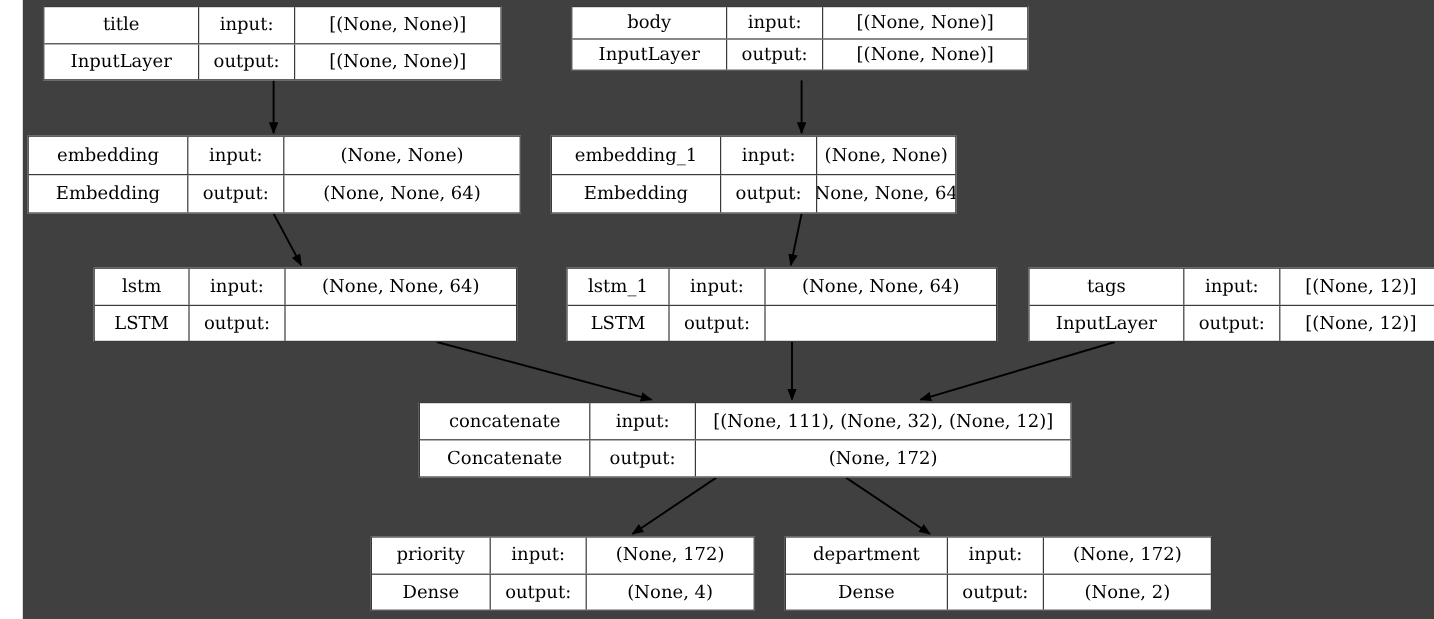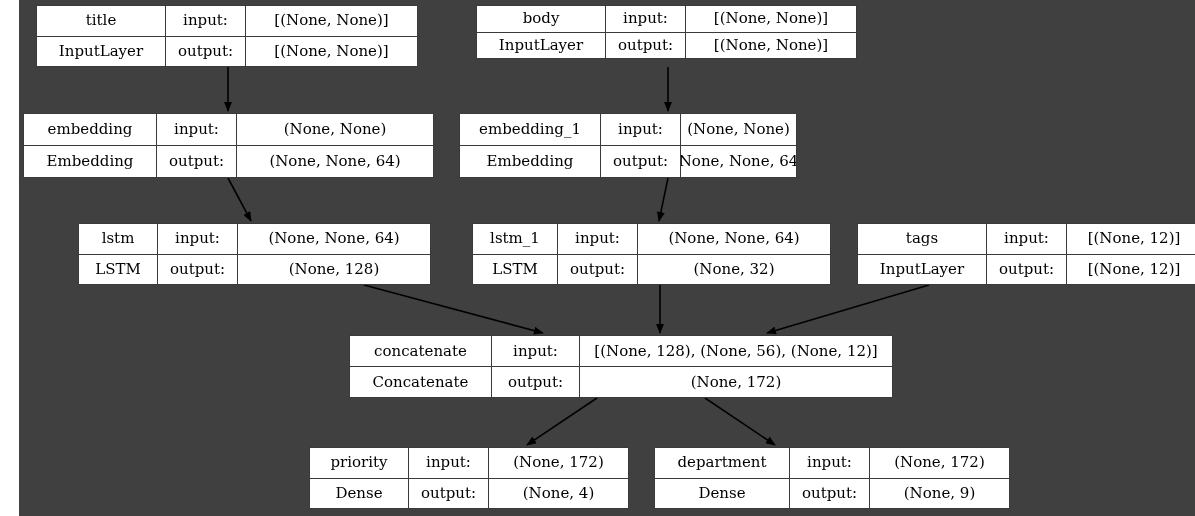--- a/index.html
+++ b/index.html
@@ -145,52 +145,50 @@
       </div>
       <div class="node" style="left: 59px; top: 223px; width: 353px; height: 62px;">
         <div class="node-row top">
           <div class="cell c-name" style="width: 79px; flex: 0 0 79px;">lstm</div>
           <div class="cell c-io" style="width: 80px; flex: 0 0 80px;">input:</div>
           <div class="cell c-shape">(None, None, 64)</div>
         </div>
         <div class="node-row bottom">
           <div class="cell c-name" style="width: 79px; flex: 0 0 79px;">LSTM</div>
           <div class="cell c-io" style="width: 80px; flex: 0 0 80px;">output:</div>
-          <div class="cell c-shape">(None, 128)</div>
         </div>
       </div>
       <div class="node" style="left: 453px; top: 223px; width: 359px; height: 62px;">
         <div class="node-row top">
           <div class="cell c-name" style="width: 85px; flex: 0 0 85px;">lstm_1</div>
           <div class="cell c-io" style="width: 80px; flex: 0 0 80px;">input:</div>
           <div class="cell c-shape">(None, None, 64)</div>
         </div>
         <div class="node-row bottom">
           <div class="cell c-name" style="width: 85px; flex: 0 0 85px;">LSTM</div>
           <div class="cell c-io" style="width: 80px; flex: 0 0 80px;">output:</div>
-          <div class="cell c-shape">(None, 32)</div>
         </div>
       </div>
       <div class="node" style="left: 838px; top: 223px; width: 345px; height: 62px;">
         <div class="node-row top">
           <div class="cell c-name" style="width: 129px; flex: 0 0 129px;">tags</div>
           <div class="cell c-io" style="width: 80px; flex: 0 0 80px;">input:</div>
           <div class="cell c-shape">[(None, 12)]</div>
         </div>
         <div class="node-row bottom">
           <div class="cell c-name" style="width: 129px; flex: 0 0 129px;">InputLayer</div>
           <div class="cell c-io" style="width: 80px; flex: 0 0 80px;">output:</div>
           <div class="cell c-shape">[(None, 12)]</div>
         </div>
       </div>
       <div class="node merged" style="left: 330px; top: 335px; width: 544px; height: 63px;">
         <div class="node-row top">
           <div class="cell c-name" style="width: 142px; flex: 0 0 142px;">concatenate</div>
           <div class="cell c-io" style="width: 88px; flex: 0 0 88px;">input:</div>
-          <div class="cell c-shape">[(None, 128), (None, 56), (None, 12)]</div>
+          <div class="cell c-shape">[(None, 111), (None, 32), (None, 12)]</div>
         </div>
         <div class="node-row bottom">
           <div class="cell c-name" style="width: 142px; flex: 0 0 142px;">Concatenate</div>
           <div class="cell c-io" style="width: 88px; flex: 0 0 88px;">output:</div>
           <div class="cell c-shape">(None, 172)</div>
         </div>
       </div>
       <div class="node" style="left: 290px; top: 447px; width: 320px; height: 62px;">
         <div class="node-row top">
           <div class="cell c-name" style="width: 99px; flex: 0 0 99px;">priority</div>
@@ -205,18 +203,18 @@
       </div>
       <div class="node" style="left: 635px; top: 447px; width: 356px; height: 62px;">
         <div class="node-row top">
           <div class="cell c-name" style="width: 135px; flex: 0 0 135px;">department</div>
           <div class="cell c-io" style="width: 80px; flex: 0 0 80px;">input:</div>
           <div class="cell c-shape">(None, 172)</div>
         </div>
         <div class="node-row bottom">
           <div class="cell c-name" style="width: 135px; flex: 0 0 135px;">Dense</div>
           <div class="cell c-io" style="width: 80px; flex: 0 0 80px;">output:</div>
-          <div class="cell c-shape">(None, 9)</div>
+          <div class="cell c-shape">(None, 2)</div>
         </div>
       </div>
     </div>
 
 </div>
 
 </body></html>

